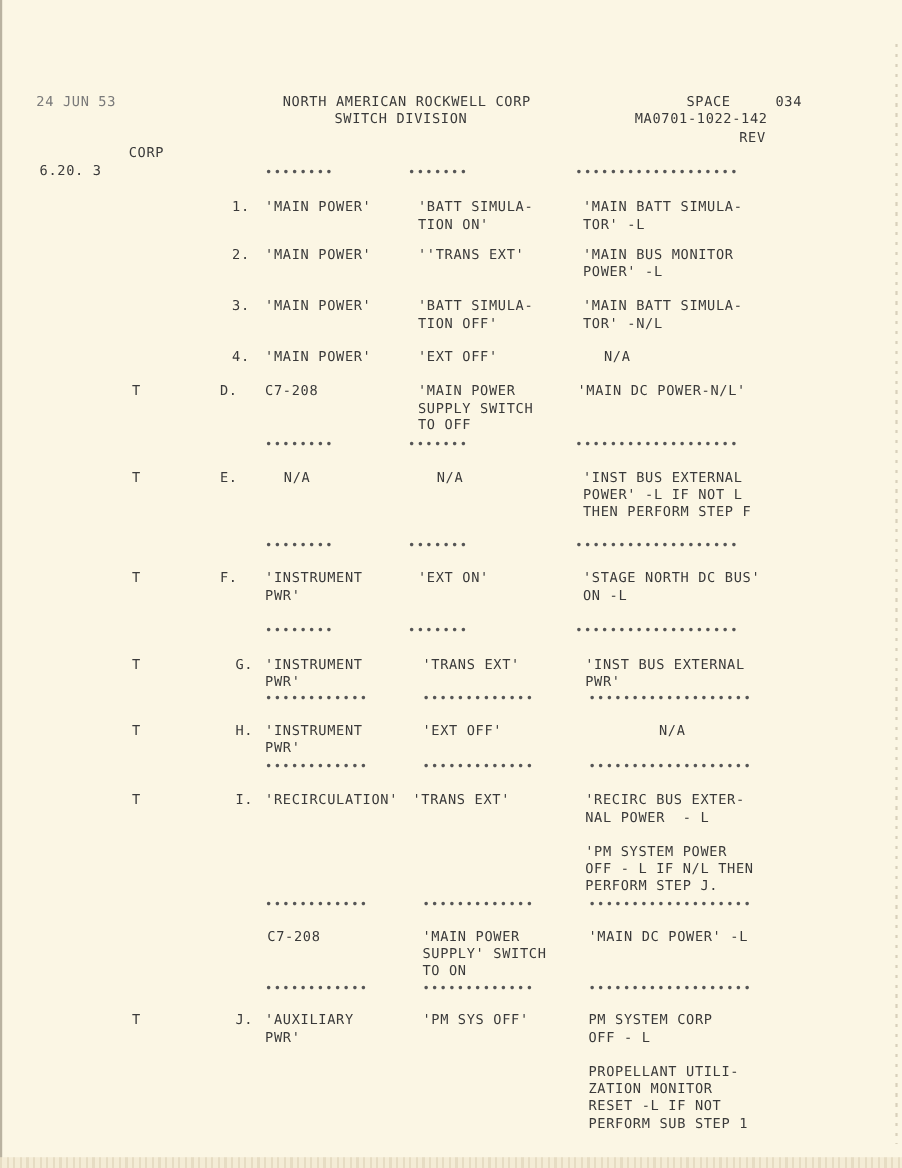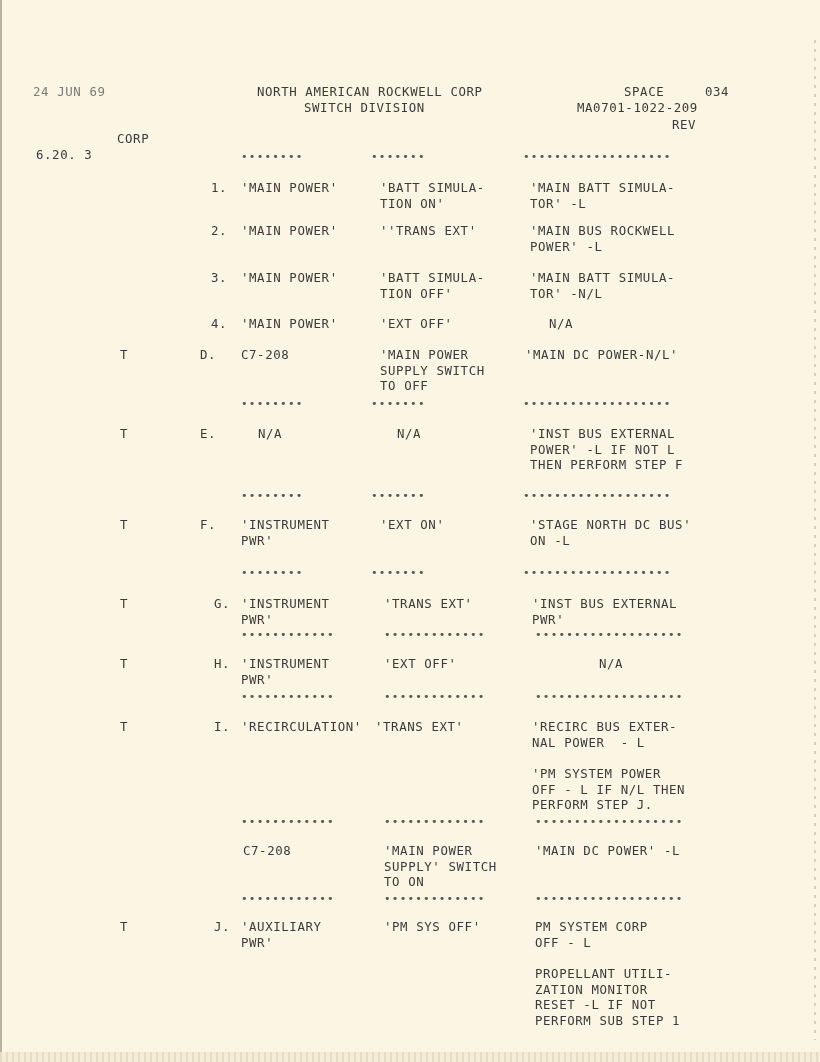--- a/index.html
+++ b/index.html
@@ -27,45 +27,45 @@
   .dots { position: absolute; white-space: pre; letter-spacing: 1.2px; font-size: 11px; color: #555; }
   .faded { color: #7a7a7a; }
 </style>
 </head>
 <body>
 
 <div class="page-edge-left"></div>
 <div class="page-edge-right"></div>
 <div class="page-bottom"></div>
 
-<div class="t faded" style="left:33px;top:84px">24 JUN 69</div>
+<div class="t faded" style="left:33px;top:84px">24 JUN 53</div>
 <div class="t" style="left:257px;top:84px">NORTH AMERICAN ROCKWELL CORP</div>
 <div class="t" style="left:304px;top:100px">SWITCH DIVISION</div>
 <div class="t" style="left:624px;top:84px">SPACE</div>
 <div class="t" style="left:705px;top:84px">034</div>
-<div class="t" style="left:577px;top:100px">MA0701-1022-209</div>
+<div class="t" style="left:577px;top:100px">MA0701-1022-142</div>
 <div class="t" style="left:672px;top:117px">REV</div>
 <div class="t" style="left:117px;top:131px">CORP</div>
 <div class="t" style="left:36px;top:147px">6.20. 3</div>
 
 <div class="dots" style="left:241px;top:150px">••••••••</div>
 <div class="dots" style="left:371px;top:150px">•••••••</div>
 <div class="dots" style="left:523px;top:150px">•••••••••••••••••••</div>
 
 <div class="t" style="left:211px;top:180px">1.</div>
 <div class="t" style="left:241px;top:180px">'MAIN POWER'</div>
 <div class="t" style="left:380px;top:180px">'BATT SIMULA-
 TION ON'</div>
 <div class="t" style="left:530px;top:180px">'MAIN BATT SIMULA-
 TOR' -L</div>
 
 <div class="t" style="left:211px;top:223px">2.</div>
 <div class="t" style="left:241px;top:223px">'MAIN POWER'</div>
 <div class="t" style="left:380px;top:223px">''TRANS EXT'</div>
-<div class="t" style="left:530px;top:223px">'MAIN BUS ROCKWELL
+<div class="t" style="left:530px;top:223px">'MAIN BUS MONITOR
 POWER' -L</div>
 
 <div class="t" style="left:211px;top:270px">3.</div>
 <div class="t" style="left:241px;top:270px">'MAIN POWER'</div>
 <div class="t" style="left:380px;top:270px">'BATT SIMULA-
 TION OFF'</div>
 <div class="t" style="left:530px;top:270px">'MAIN BATT SIMULA-
 TOR' -N/L</div>
 
 <div class="t" style="left:211px;top:316px">4.</div>

